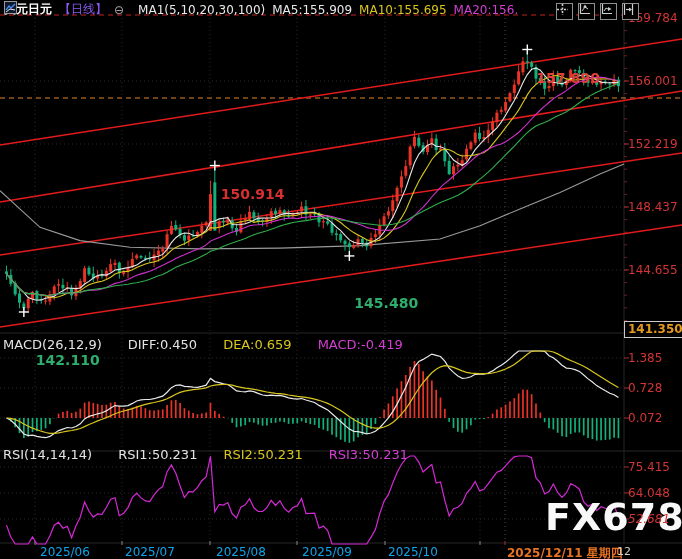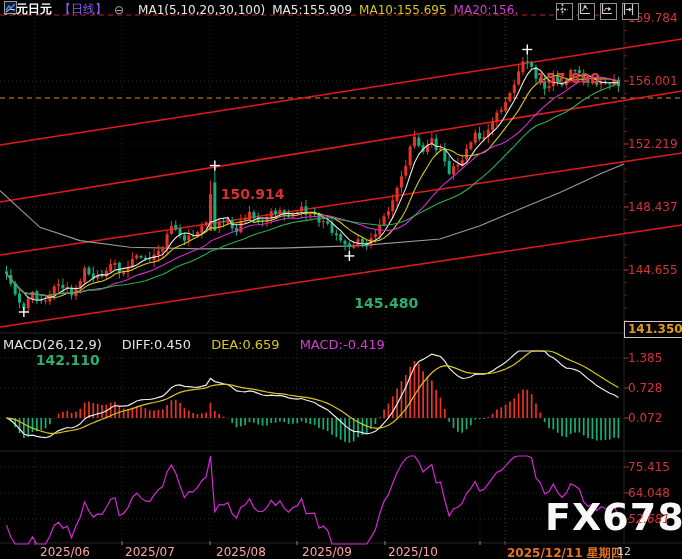--- a/index.html
+++ b/index.html
@@ -8,26 +8,26 @@
   svg{position:absolute;left:0;top:0;}
   .hdr{position:absolute;top:1px;left:4px;display:flex;align-items:center;gap:7px;
        font-size:12px;z-index:6;white-space:nowrap;color:#e8e8e8;}
   .hdr .sym{color:#fff;font-weight:bold;}
   .hdr .per{color:#8b5cf6;font-weight:normal;}
   .hdr .zo{color:#a8a8a8;font-size:12px;}
   .hdr .ma10{color:#d8c61e;}
   .hdr .ma20{color:#d23fd2;}
   .tool{position:absolute;top:3px;width:15px;height:15px;border:1px solid #8f8f8f;
         display:flex;align-items:center;justify-content:center;z-index:7;background:#000;}
-  .irow{position:absolute;left:3px;display:flex;gap:20px;font-size:13px;z-index:6;
+  .irow{position:absolute;left:3px;display:flex;gap:26px;font-size:13px;z-index:6;
         color:#e3e3e3;white-space:nowrap;}
   .irow .yel{color:#d8c61e;}
   .irow .mag{color:#d23fd2;}
   .axis-label{position:absolute;left:628px;font-size:12px;color:#d23535;z-index:5;}
-  .time-label{position:absolute;top:545px;font-size:12px;color:#fca5a5;z-index:5;white-space:nowrap;}
+  .time-label{position:absolute;top:545px;font-size:12px;color:#0ea5e9;z-index:5;white-space:nowrap;}
   .cur-date{position:absolute;top:545px;font-size:12px;font-weight:bold;color:#e87422;z-index:6;white-space:nowrap;}
   .dec12{position:absolute;top:545px;font-size:11px;color:#d5cec2;z-index:6;}
   .pane-bottom-box{position:absolute;left:624px;top:321px;border:1px solid #c9c9c9;background:#000;
         color:#e39a1f;font-weight:bold;font-size:12px;padding:0 3px;line-height:15px;z-index:6;}
   .wm{position:absolute;left:545px;top:495px;font-size:38px;font-weight:bold;color:#f8f8f8;
       letter-spacing:1px;z-index:4;}
   .anno{position:absolute;font-size:14px;font-weight:bold;z-index:5;white-space:nowrap;margin-top:36px;}
 </style>
 </head>
 <body>
@@ -597,20 +597,26 @@
     </svg>
   </div>
 
   <div class="irow" style="top:337px;">
     <span>MACD(26,12,9)</span>
     <span>DIFF:0.450</span>
     <span class="yel">DEA:0.659</span>
     <span class="mag">MACD:-0.419</span>
   </div>
 
+  <div class="irow" style="top:447px;">
+    <span>RSI(14,14,14)</span>
+    <span>RSI1:50.231</span>
+    <span class="yel">RSI2:50.231</span>
+    <span class="mag">RSI3:50.231</span>
+  </div>
 
   <div class="pane-bottom-box">141.350</div>
 
   <div class="cur-date" id="cur-date" style="left: 507px;">2025/12/11 星期四</div>
   <div class="dec12" id="dec12" style="left: 617px;">12</div>
 
   <div class="wm">FX678</div>
 
   <div id="overlay">
       <div class="axis-label" style="top: 11px;">159.784</div>

